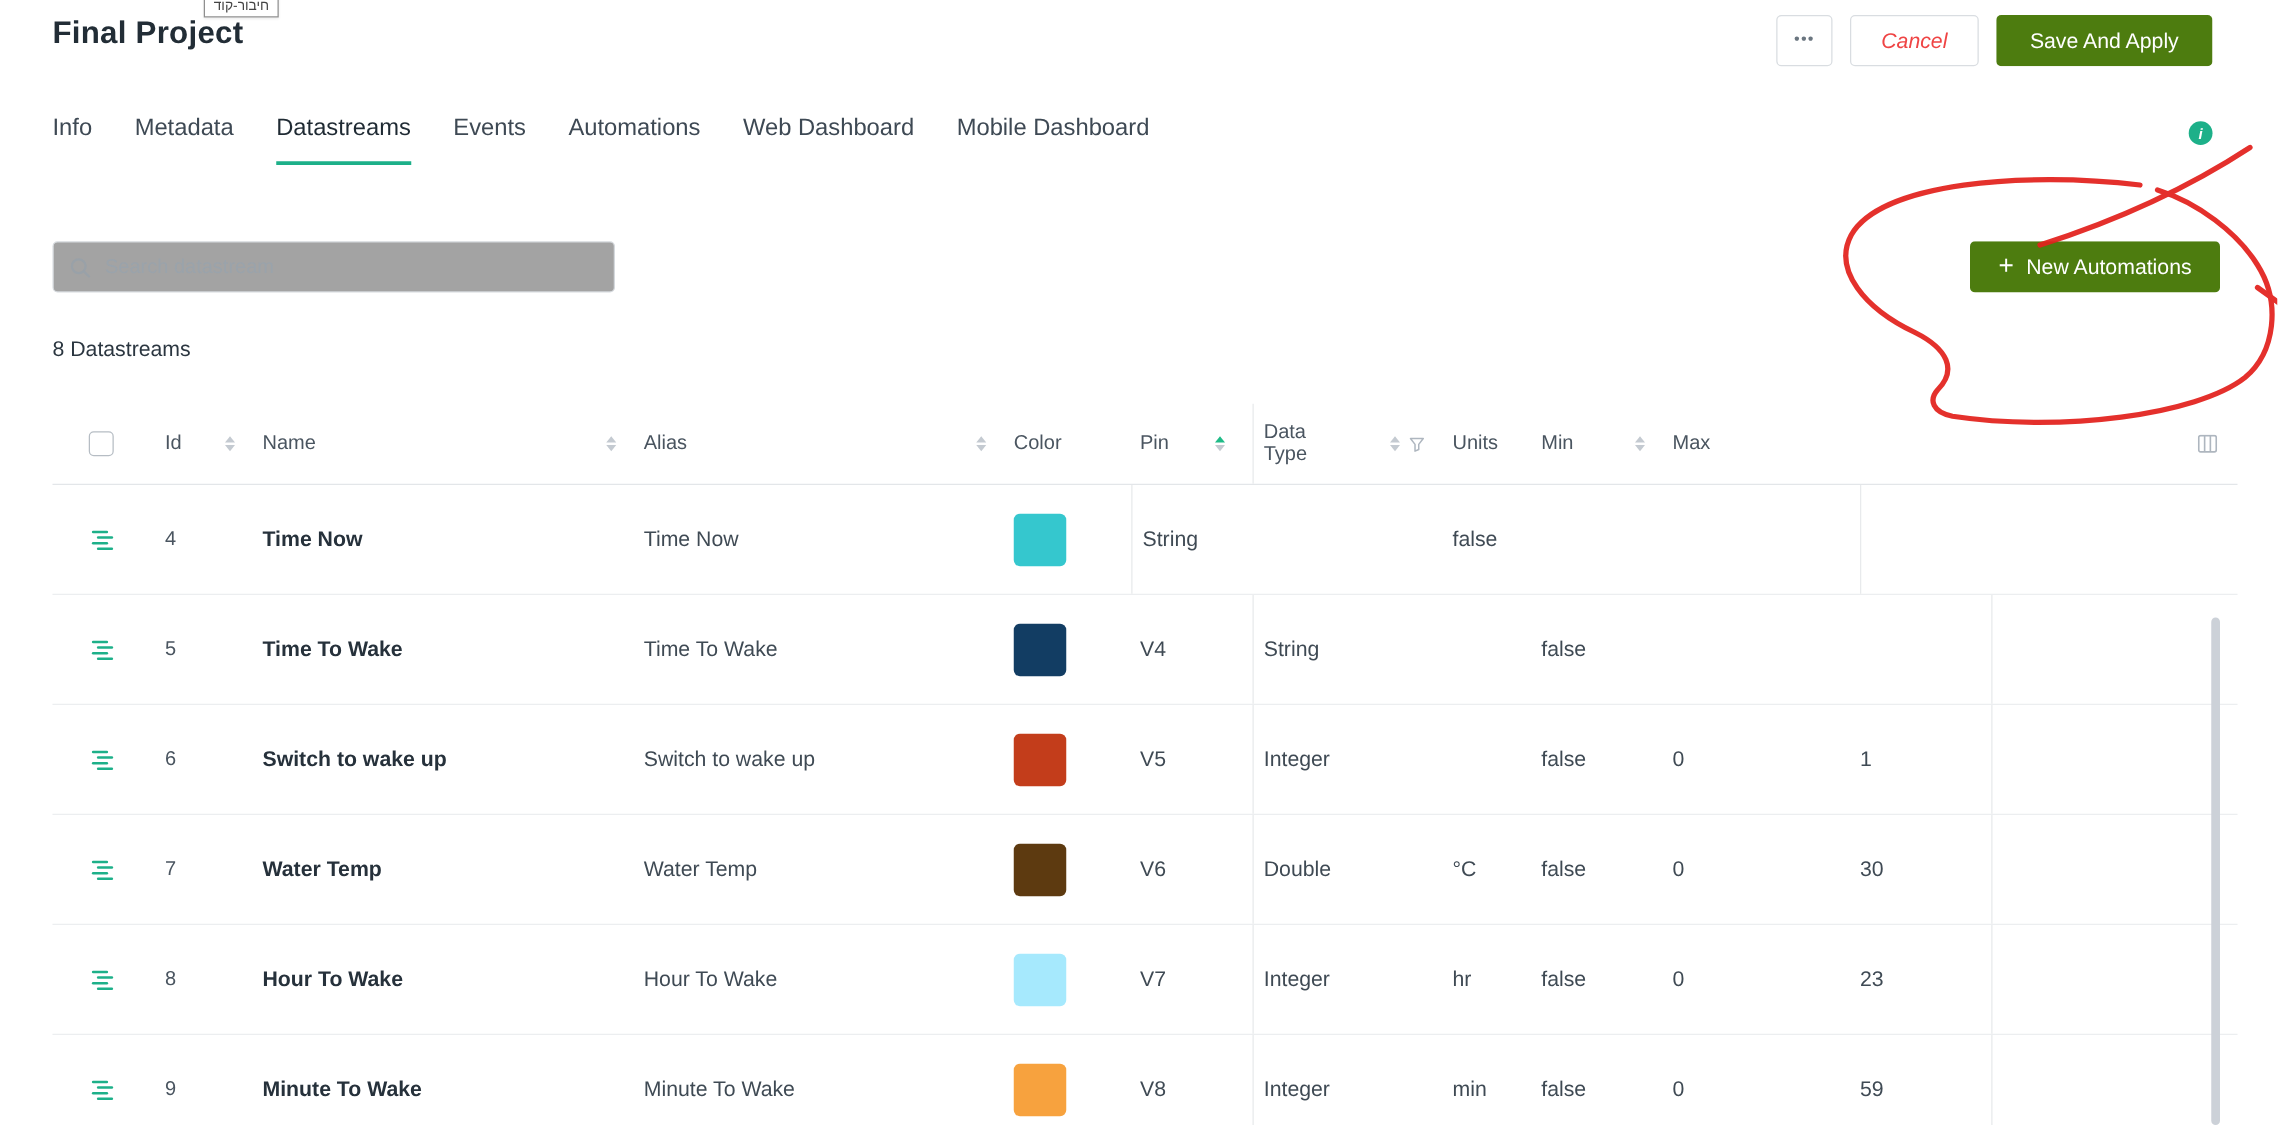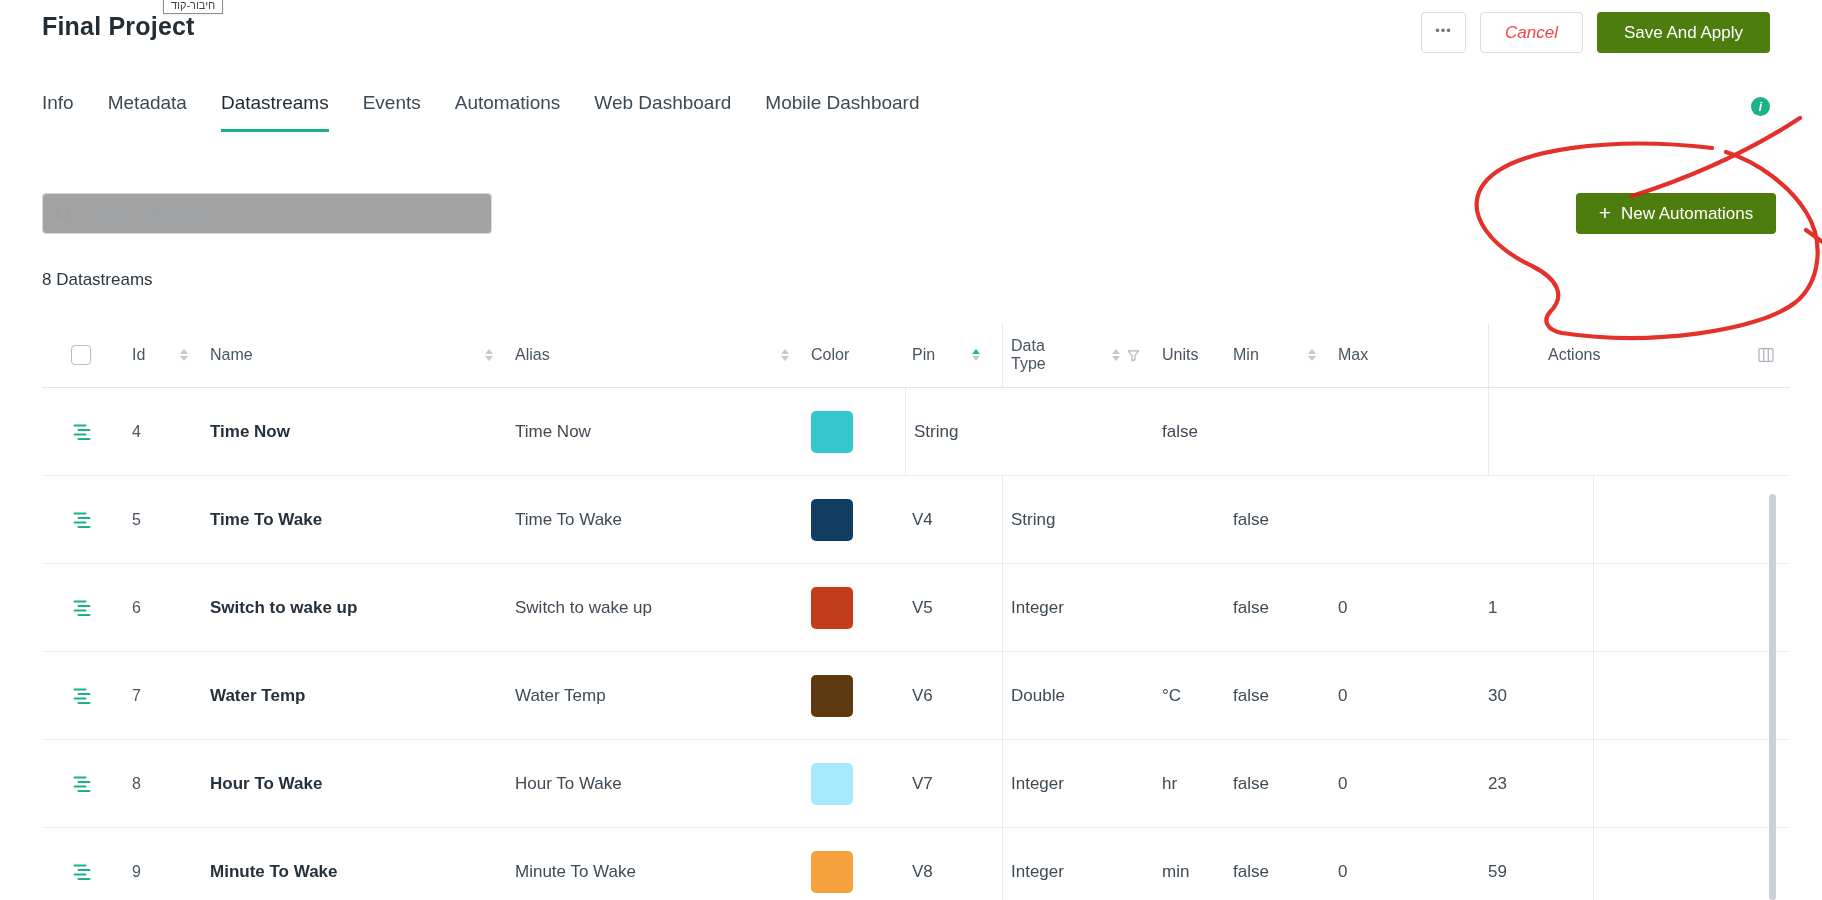--- a/index.html
+++ b/index.html
@@ -201,23 +201,20 @@
         <span class="th-icons">
           <span class="sort">
             <i class="c-up"></i>
             <i class="c-dn"></i>
           </span>
         </span>
       </div>
       <div class="th col-max">
         <span class="th-label">Max</span>
       </div>
-      <div class="th col-actions">
-        <span class="th-label">Actions</span>
-      </div>
     </div>
   <div class="tbody">
       <div class="tr">
         <div class="td col-select">
           <span class="ds-icon">
             <svg width="22" height="22" viewBox="0 0 22 22">
               <g stroke="#1DB089" stroke-width="2" stroke-linecap="round" fill="none">
                 <path d="M3.5 4.5h11"></path>
                 <path d="M7.5 9h11"></path>
                 <path d="M3.5 13.5h11"></path>

